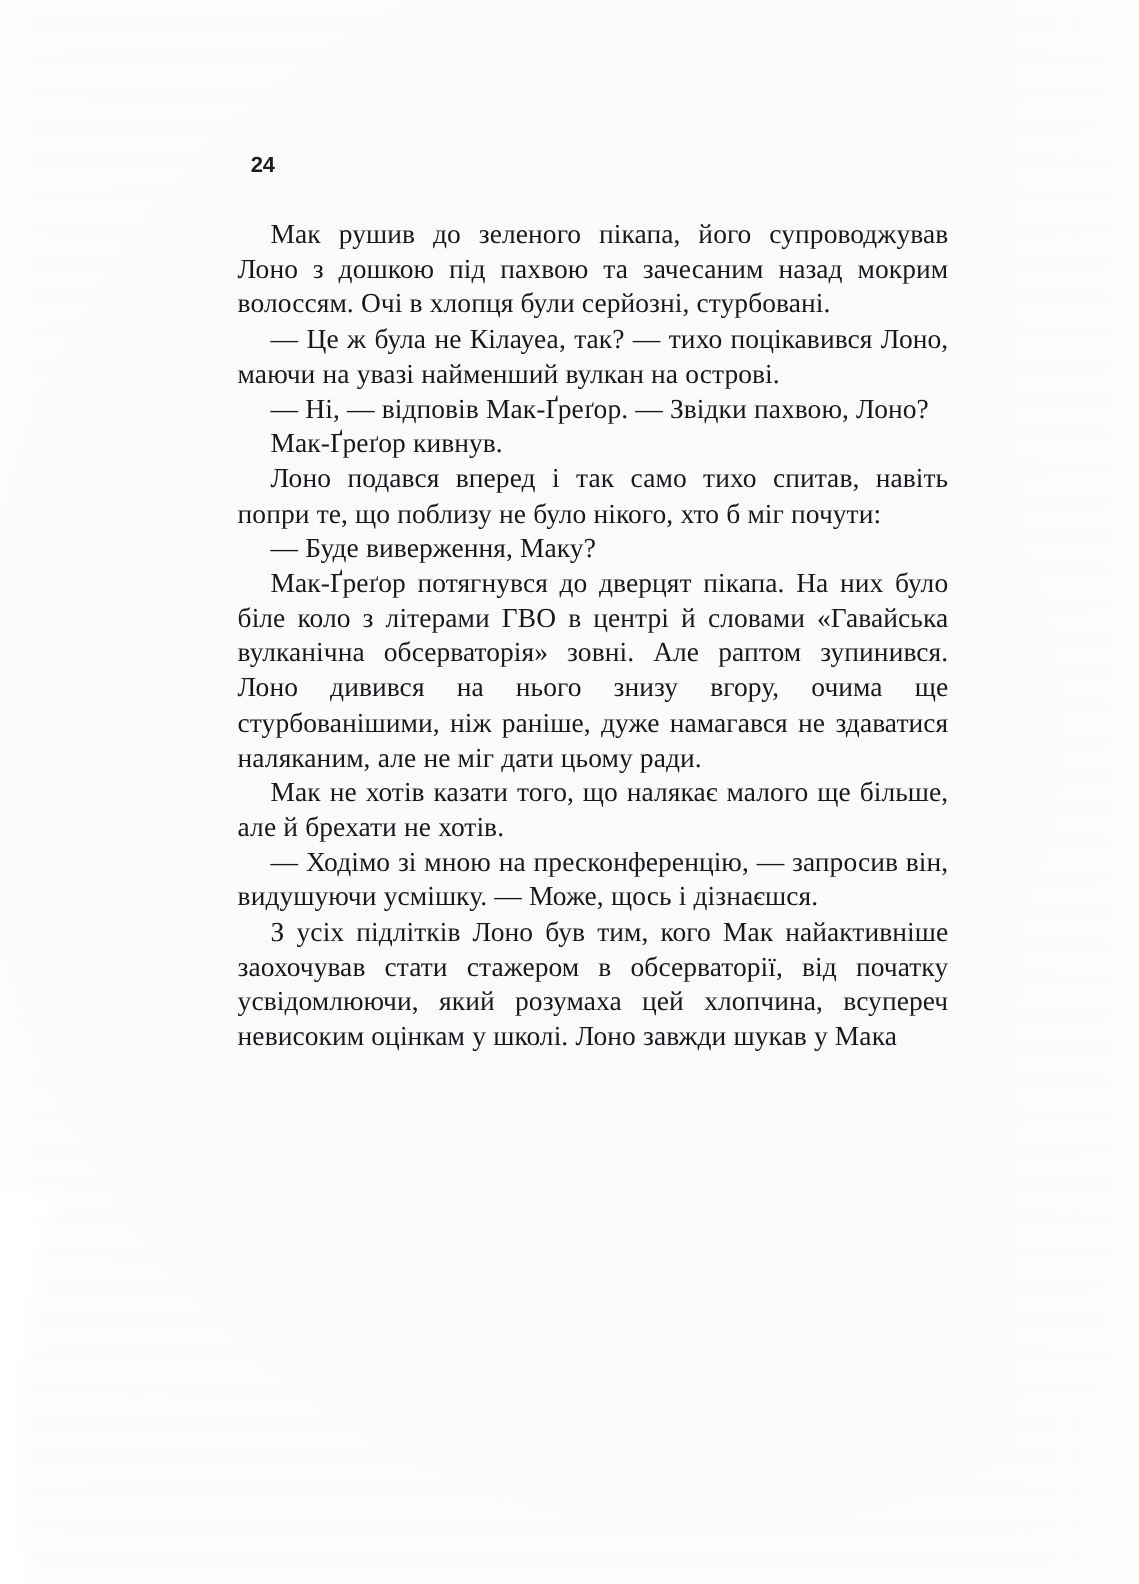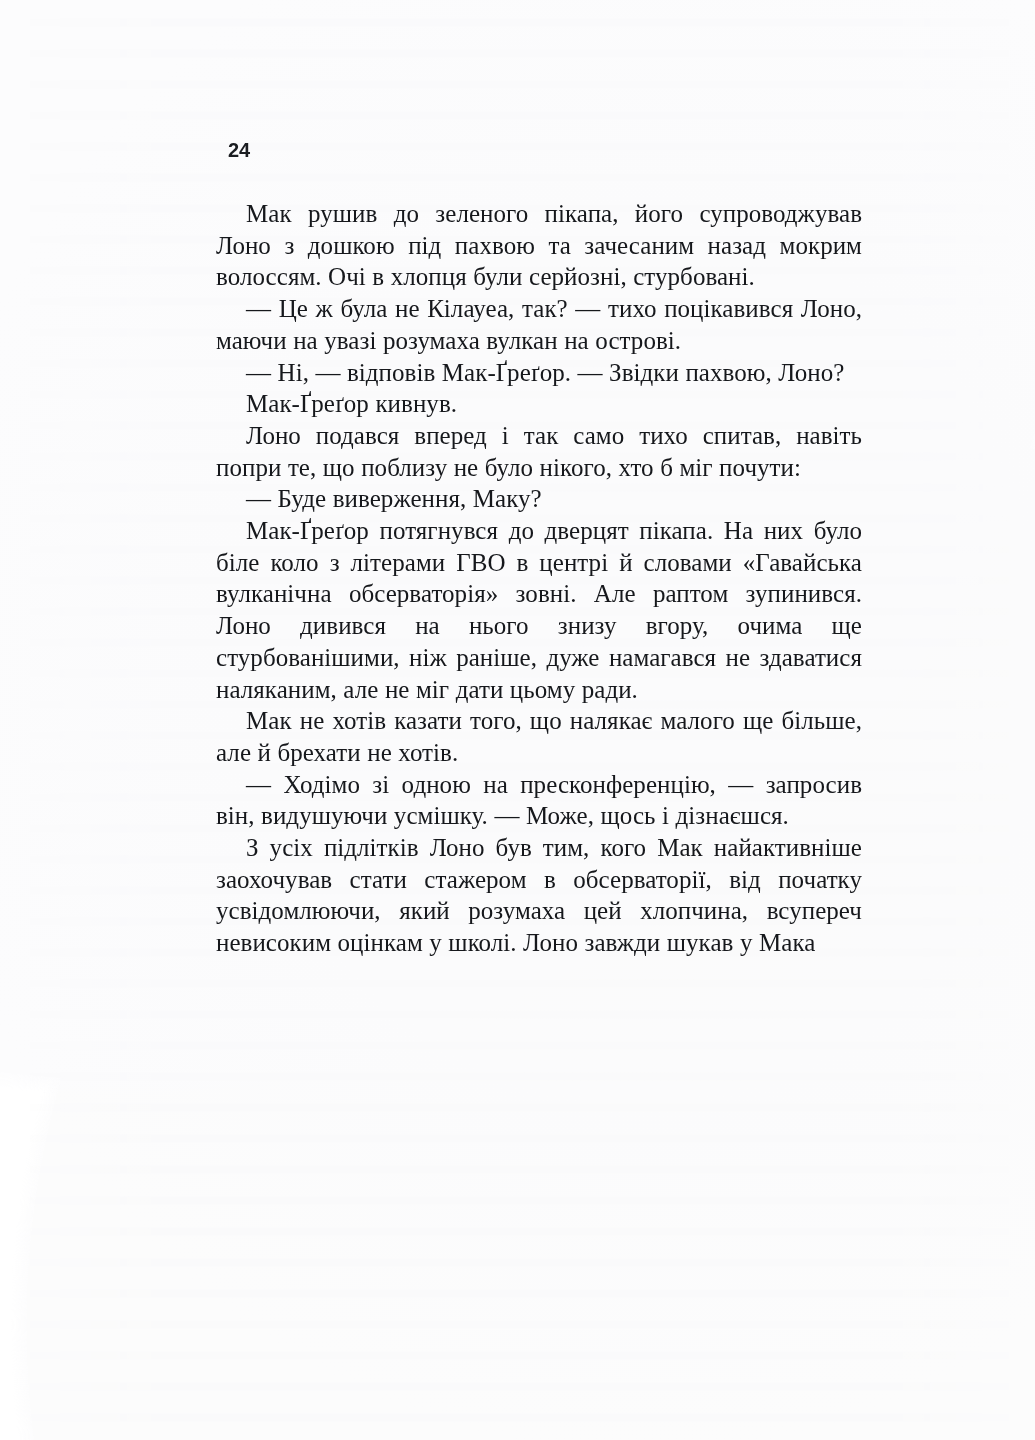--- a/index.html
+++ b/index.html
@@ -107,24 +107,24 @@
 
 <div class="page-sheet">
 
   <div class="showthrough"></div>
   <div class="grain"></div>
 
   <div class="folio">24</div>
 
   <div class="body-text">
     <p>Мак рушив до зеленого пікапа, його супроводжував Лоно з дошкою під пахвою та зачесаним назад мокрим волоссям. Очі в хлопця були серйозні, стурбовані.</p>
-    <p>— Це ж була не Кілауеа, так? — тихо поцікавився Лоно, маючи на увазі розумаха вулкан на острові.</p>
+    <p>— Це ж була не Кілауеа, так? — тихо поцікавився Лоно, маючи на увазі найменший вулкан на острові.</p>
     <p>— Ні, — відповів Мак-Ґреґор. — Звідки пахвою, Лоно?</p>
     <p>Мак-Ґреґор кивнув.</p>
     <p>Лоно подався вперед і так само тихо спитав, навіть попри те, що поблизу не було нікого, хто б міг почути:</p>
     <p>— Буде виверження, Маку?</p>
     <p>Мак-Ґреґор потягнувся до дверцят пікапа. На них було біле коло з літерами ГВО в центрі й словами «Гавайська вулканічна обсерваторія» зовні. Але раптом зупинився. Лоно дивився на нього знизу вгору, очима ще стурбованішими, ніж раніше, дуже намагався не здаватися наляканим, але не міг дати цьому ради.</p>
     <p>Мак не хотів казати того, що налякає малого ще більше, але й брехати не хотів.</p>
-    <p>— Ходімо зі одною на пресконференцію, — запросив він, видушуючи усмішку. — Може, щось і дізнаєшся.</p>
+    <p>— Ходімо зі мною на пресконференцію, — запросив він, видушуючи усмішку. — Може, щось і дізнаєшся.</p>
     <p class="last-para">З усіх підлітків Лоно був тим, кого Мак найактивніше заохочував стати стажером в обсерваторії, від початку усвідомлюючи, який розумаха цей хлопчина, всупереч невисоким оцінкам у школі. Лоно завжди шукав у Мака</p>
   </div>
 
 </div>
 
 </body></html>

